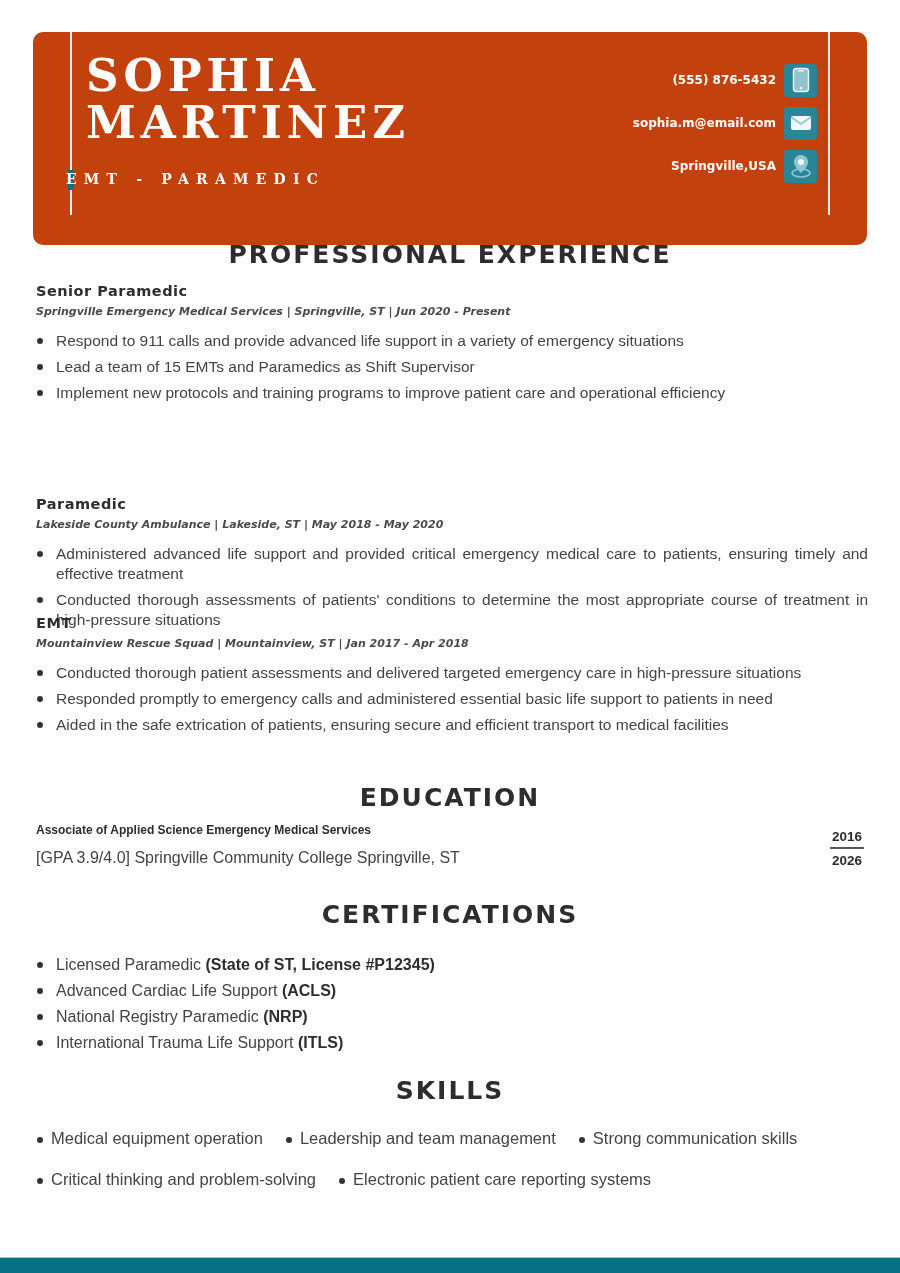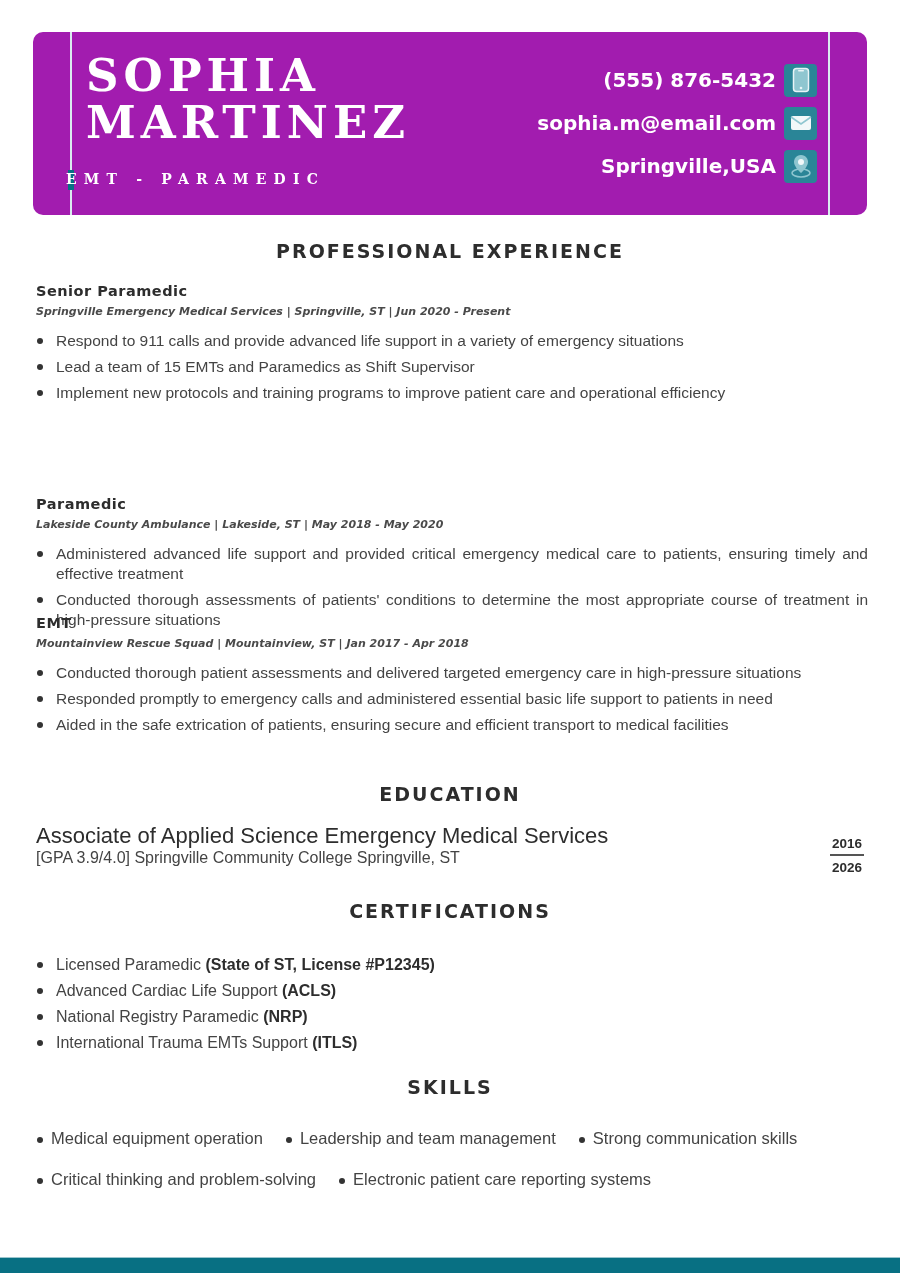--- a/index.html
+++ b/index.html
@@ -1,60 +1,60 @@
 <!DOCTYPE html>
 <html><head>
 <meta charset="utf-8">
 <style>
   * { box-sizing: border-box; margin: 0; padding: 0; }
   html, body { width: 900px; height: 1273px; background: #ffffff; overflow: hidden; }
   body { position: relative; font-family: "Liberation Sans", sans-serif; color: #3a3a3a; }
 
   .header {
-    position: absolute; left: 33px; top: 32px; width: 834px; height: 183px;
-    background: #a21caf; border-radius: 10px;
+    position: absolute; left: 33px; top: 32px; width: 834px; height: 213px;
+    background: #c2410c; border-radius: 10px;
   }
   .header .vline-left { position: absolute; left: 37px; top: 0; width: 2px; height: 183px; background: #d9ecef; }
   .header .vline-left-gap { position: absolute; left: 35px; top: 138px; width: 6px; height: 20px; background: #087083; }
   .header .vline-right { position: absolute; left: 795px; top: 0; width: 2px; height: 183px; background: #d9ecef; }
 
   .name {
     position: absolute; left: 53px; top: 20px;
     font-family: "DejaVu Serif", serif; font-weight: bold; color: #ffffff;
     font-size: 45px; line-height: 47px; letter-spacing: 5px;
   }
   .name div { white-space: nowrap; }
   .job-title {
     position: absolute; left: 33px; top: 139px;
     font-family: "DejaVu Serif", serif; font-weight: bold; color: #ffffff;
     font-size: 14px; letter-spacing: 7.2px; white-space: nowrap;
   }
 
   .contacts { position: absolute; right: 50px; top: 31px; }
   .contact-row { display: flex; align-items: center; justify-content: flex-end; height: 34px; margin-bottom: 9px; }
-  .contact-text { color: #ffffff; font-weight: bold; font-size: 20px; margin-right: 8px; white-space: nowrap; font-family: "DejaVu Sans", sans-serif; }
+  .contact-text { color: #ffffff; font-weight: bold; font-size: 12px; margin-right: 8px; white-space: nowrap; font-family: "DejaVu Sans", sans-serif; }
   .contact-icon { width: 33px; height: 33px; border-radius: 4px; background: #2a8597; display: flex; align-items: center; justify-content: center; }
 
   .section-title {
     position: absolute; left: 0; width: 900px; text-align: center;
     font-family: "DejaVu Sans", sans-serif; font-weight: bold; color: #2d2d2d;
-    font-size: 19px; letter-spacing: 2px;
+    font-size: 25px; letter-spacing: 2px;
   }
 
   .job { position: absolute; left: 36px; width: 832px; }
   .job-role { font-family: "DejaVu Sans", sans-serif; font-weight: bold; font-size: 14.5px; color: #2d2d2d; letter-spacing: 0.5px; height: 22px; }
   .job-meta { font-family: "DejaVu Sans", sans-serif; font-style: italic; font-weight: bold; font-size: 11px; color: #4a4a4a; height: 26px; white-space: nowrap; }
   .bullets { list-style: none; }
   .bullets li { position: relative; padding-left: 20px; font-size: 15.5px; line-height: 20px; color: #444; margin-bottom: 6px; text-align: justify; font-family: "Liberation Sans", sans-serif; }
   .bullets li::before { content: ""; position: absolute; left: 1px; top: 7px; width: 6px; height: 6px; border-radius: 50%; background: #333; }
 
   .edu { position: absolute; left: 36px; top: 823px; width: 832px; }
-  .edu-degree { font-weight: normal; font-size: 22px; color: #2d2d2d; height: 26px; }
+  .edu-degree { font-weight: bold; font-size: 12px; color: #2d2d2d; height: 26px; }
   .edu-school { font-size: 16px; color: #444; }
-  .edu-years { position: absolute; right: 4px; top: 13px; text-align: center; font-weight: bold; font-size: 13.5px; color: #2d2d2d; }
+  .edu-years { position: absolute; right: 4px; top: 6px; text-align: center; font-weight: bold; font-size: 13.5px; color: #2d2d2d; }
   .edu-years .divider { width: 34px; height: 2px; background: #555; margin: 3px auto 4px; }
 
   .certs { position: absolute; left: 36px; top: 955px; width: 600px; }
   .certs li { margin-bottom: 6px; font-size: 16px; }
   .certs li b { color: #2d2d2d; }
 
   .skills { position: absolute; left: 36px; top: 1118px; width: 840px; }
   .skills-row { display: flex; height: 41px; align-items: center; }
   .skill { position: relative; padding-left: 15px; margin-right: 22px; font-size: 16.5px; color: #444; white-space: nowrap; }
   .skill::before { content: ""; position: absolute; left: 1px; top: 8px; width: 6px; height: 6px; border-radius: 50%; background: #333; }
@@ -148,21 +148,21 @@
     <div class="divider"></div>
     <div>2026</div>
   </div>
 </div>
 
 <div class="section-title" style="top:900px;">CERTIFICATIONS</div>
 <ul class="bullets certs">
   <li><span>Licensed Paramedic </span><b>(State of ST, License #P12345)</b></li>
   <li><span>Advanced Cardiac Life Support </span><b>(ACLS)</b></li>
   <li><span>National Registry Paramedic </span><b>(NRP)</b></li>
-  <li><span>International Trauma EMTs Support </span><b>(ITLS)</b></li>
+  <li><span>International Trauma Life Support </span><b>(ITLS)</b></li>
 </ul>
 
 <div class="section-title" style="top:1076px;">SKILLS</div>
 <div class="skills">
   <div class="skills-row">
     <span class="skill">Medical equipment operation</span>
     <span class="skill">Leadership and team management</span>
     <span class="skill">Strong communication skills</span>
   </div>
   <div class="skills-row">

